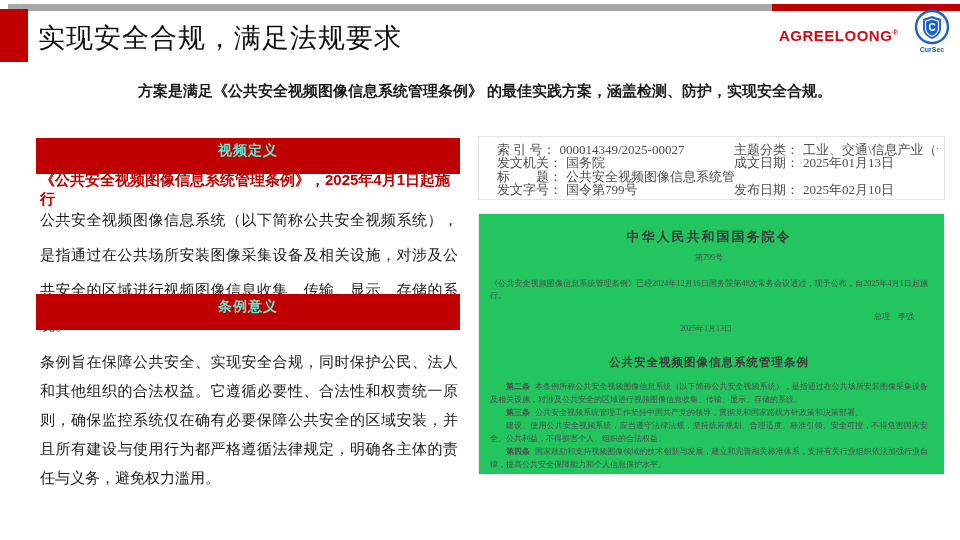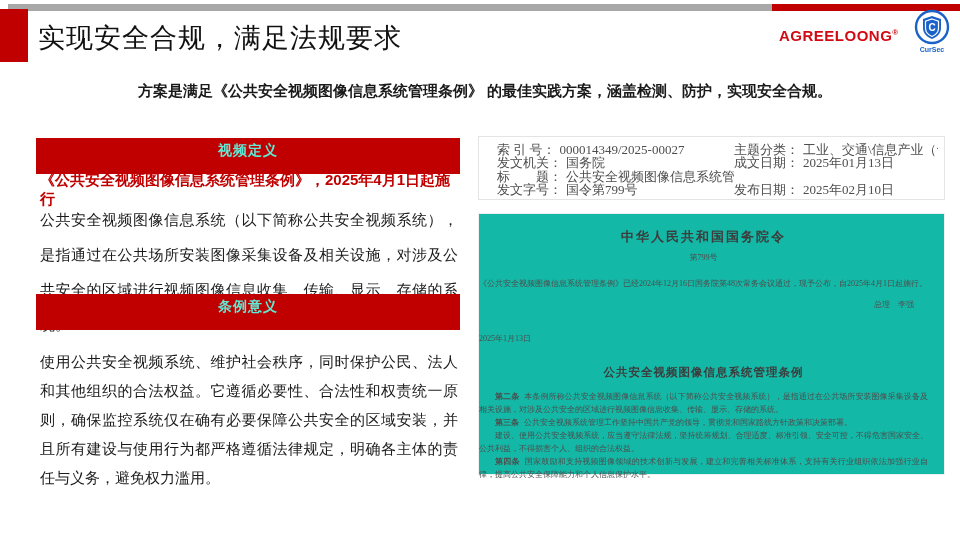--- a/index.html
+++ b/index.html
@@ -28,27 +28,27 @@
   .sec1-body{position:absolute;left:40px;top:202px;width:418px;font-size:15px;color:#1a1a1a;line-height:35px;text-align:justify;}
   .sec2-body{position:absolute;left:40px;top:347px;width:418px;font-size:15px;color:#1a1a1a;line-height:29px;text-align:justify;}
   
   .doc-meta{position:absolute;left:478px;top:136px;width:467px;height:64px;border:1px solid #e4e4e4;
     box-sizing:border-box;background:#fff;font-family:"Liberation Serif","DejaVu Serif",serif;
     color:#4d4d4d;font-size:13px;padding:6px 6px 0 18px;}
   .meta-grid{display:grid;grid-template-columns:237px 1fr;grid-auto-rows:13.5px;align-items:center;}
   .meta-cell{white-space:nowrap;overflow:hidden;}
   .meta-label{margin-right:4px;}
   .doc-main{position:absolute;left:478px;top:213px;width:467px;height:262px;border:1px solid #efefef;
-    box-sizing:border-box;background:#14b8a6;font-family:"Liberation Serif","DejaVu Serif",serif;color:#4d4d4d;
-    padding:14px 16px 0 0;}
+    box-sizing:border-box;background:#22c55e;font-family:"Liberation Serif","DejaVu Serif",serif;color:#4d4d4d;
+    padding:14px 16px 0 11px;}
   .decree-title{text-align:center;font-size:13px;font-weight:bold;color:#3c3c3c;letter-spacing:2px;}
   .decree-number{text-align:center;font-size:8px;margin-top:6px;}
   .decree-body{font-size:8px;margin-top:15px;line-height:12px;text-align:justify;}
   .decree-signer{text-align:right;font-size:8px;margin-top:9px;padding-right:14px;}
-  .decree-date{text-align:left;font-size:8px;margin-top:23px;padding-right:6px;}
+  .decree-date{text-align:center;font-size:8px;margin-top:1px;padding-right:6px;}
   .reg-title{text-align:center;font-size:11.5px;font-weight:bold;color:#3c3c3c;margin-top:21px;letter-spacing:1px;}
   .articles{margin-top:10px;}
   .article{font-size:8px;line-height:13px;text-indent:2em;text-align:justify;margin:0;}
   .article b{font-weight:bold;margin-right:5px;}
   .article b:empty{margin-right:0;}
 </style>
 </head>
 <body>
 
 <div class="topbar-gray"></div>
@@ -67,21 +67,21 @@
   <span class="logo-text">CurSec</span>
 </div>
 
 <div class="subtitle">方案是满足《公共安全视频图像信息系统管理条例》 的最佳实践方案，涵盖检测、防护，实现安全合规。</div>
 
 <div class="sec-header sec1-header">视频定义</div>
 <div class="sec1-highlight">《公共安全视频图像信息系统管理条例》，2025年4月1日起施行</div>
 <div class="sec1-body">公共安全视频图像信息系统（以下简称公共安全视频系统），是指通过在公共场所安装图像采集设备及相关设施，对涉及公共安全的区域进行视频图像信息收集、传输、显示、存储的系统。</div>
 
 <div class="sec-header sec2-header">条例意义</div>
-<div class="sec2-body">使用公共安全视频系统、维护社会秩序，同时保护公民、法人和其他组织的合法权益。它遵循必要性、合法性和权责统一原则，确保监控系统仅在确有必要保障公共安全的区域安装，并且所有建设与使用行为都严格遵循法律规定，明确各主体的责任与义务，避免权力滥用。</div>
+<div class="sec2-body">条例旨在保障公共安全、实现安全合规，同时保护公民、法人和其他组织的合法权益。它遵循必要性、合法性和权责统一原则，确保监控系统仅在确有必要保障公共安全的区域安装，并且所有建设与使用行为都严格遵循法律规定，明确各主体的责任与义务，避免权力滥用。</div>
 
 <div class="doc-meta">
   <div class="meta-grid">
     <div class="meta-cell"><span class="meta-label">索 引 号：</span><span>000014349/2025-00027</span></div>
     <div class="meta-cell"><span class="meta-label">主题分类：</span><span>工业、交通\信息产业（含电信）</span></div>
     <div class="meta-cell"><span class="meta-label">发文机关：</span><span>国务院</span></div>
     <div class="meta-cell"><span class="meta-label">成文日期：</span><span>2025年01月13日</span></div>
     <div class="meta-cell"><span class="meta-label">标　　题：</span><span>公共安全视频图像信息系统管理条例</span></div>
     <div class="meta-cell"><span class="meta-label"></span><span></span></div>
     <div class="meta-cell"><span class="meta-label">发文字号：</span><span>国令第799号</span></div>

